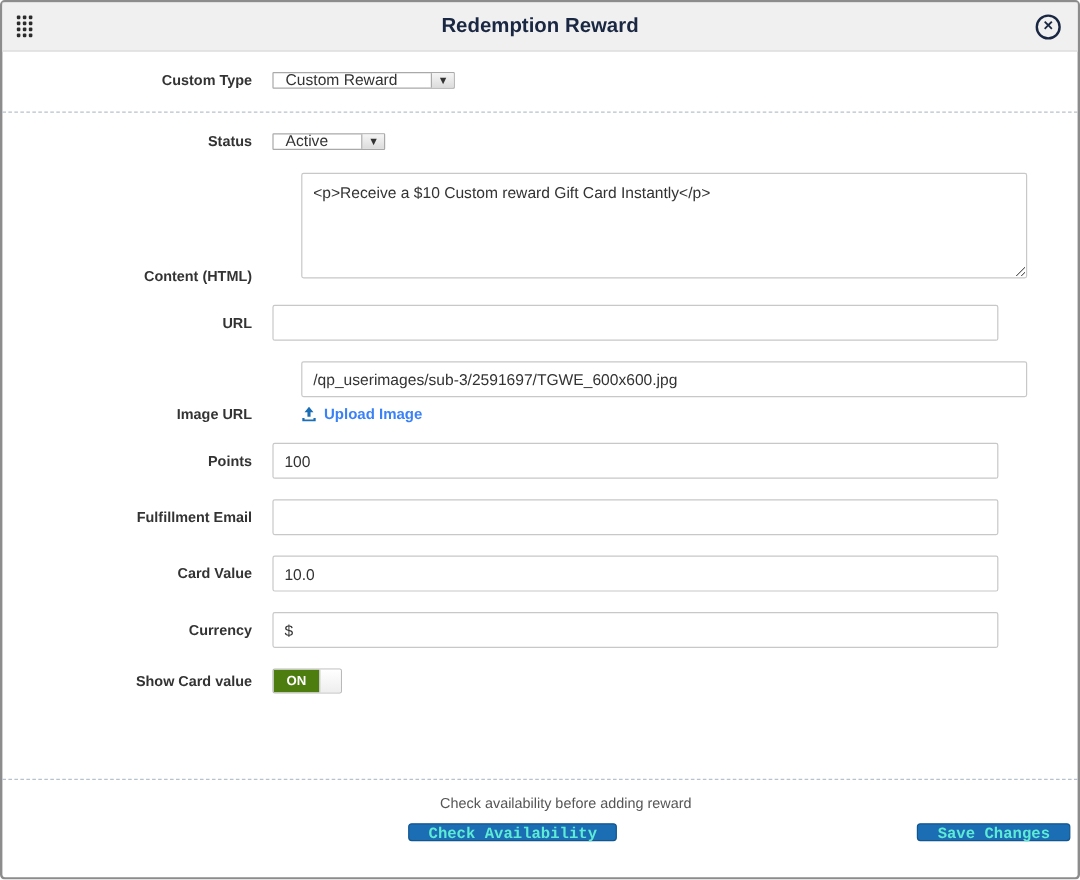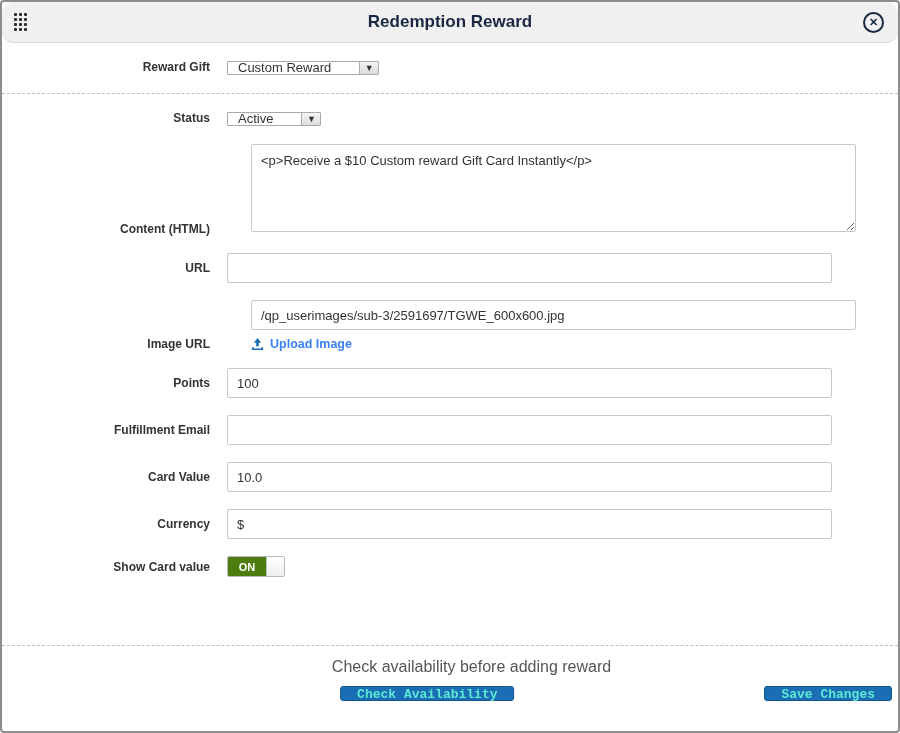--- a/index.html
+++ b/index.html
@@ -18,21 +18,20 @@
     display: flex; flex-direction: column;
   }
   
   .modal-header {
     height: 41px; flex-shrink: 0;
     background: #f0f0f0;
     border-bottom: 1px solid #d9d9d9;
     display: flex; align-items: center;
     position: relative;
     padding: 0 12px;
-    border-radius: 12px;
   }
   .modal-title {
     position: absolute; left: 0; right: 0; text-align: center;
     font-size: 17px; font-weight: bold; color: #1a2742;
     margin: 0;
   }
   .grip {
     display: grid;
     grid-template-columns: repeat(3, 3px);
     grid-template-rows: repeat(4, 3px);
@@ -121,21 +120,21 @@
     display: flex; align-items: center; justify-content: center;
   }
   .toggle-handle {
     width: 18px; background: linear-gradient(#ffffff, #eeeeee);
     border-left: 1px solid #c4c4c4;
   }
   
   .modal-footer { padding-bottom: 16px; }
   .footer-note {
     text-align: center;
-    font-size: 16px; color: #555555;
+    font-size: 12px; color: #555555;
     margin: 12px 0 10px 0;
     padding-left: 43px;
   }
   .footer-buttons { position: relative; height: 29px; }
   .btn {
     height: 15px; padding: 0 16px;
     background: #1b6db4; border: 1px solid #12568f;
     border-radius: 3px;
     color: #5eead4; font-size: 13px; font-weight: bold;
     font-family: Liberation Mono, monospace;
@@ -168,21 +167,21 @@
         <span></span>
         <span></span>
     </div>
     <h1 class="modal-title">Redemption Reward</h1>
     <div class="close-btn">✕</div>
   </div>
 
   <div class="modal-body">
 
     <div class="row">
-      <div class="lbl">Reward Gift</div>
+      <div class="lbl">Custom Type</div>
       <div class="fld">
         <div class="select">
           <span class="sel-text">Custom Reward</span>
           <span class="sel-arrow">▼</span>
         </div>
       </div>
     </div>
 
     <div class="divider"></div>
 

